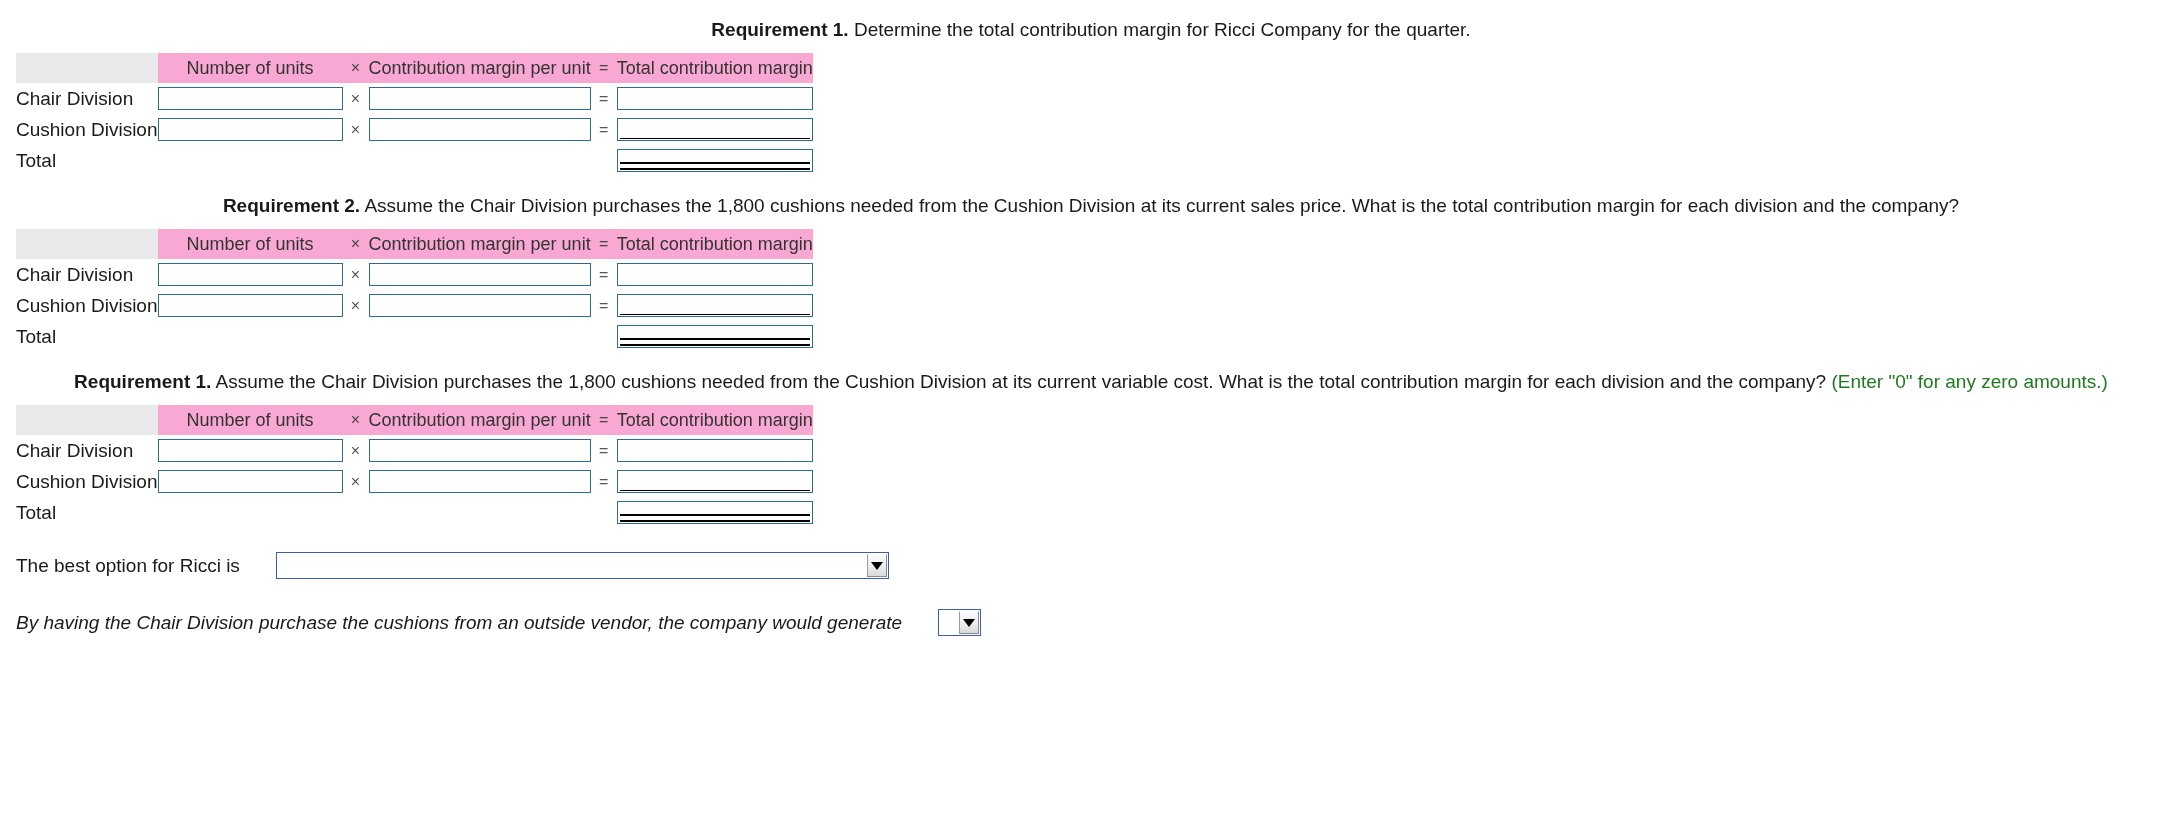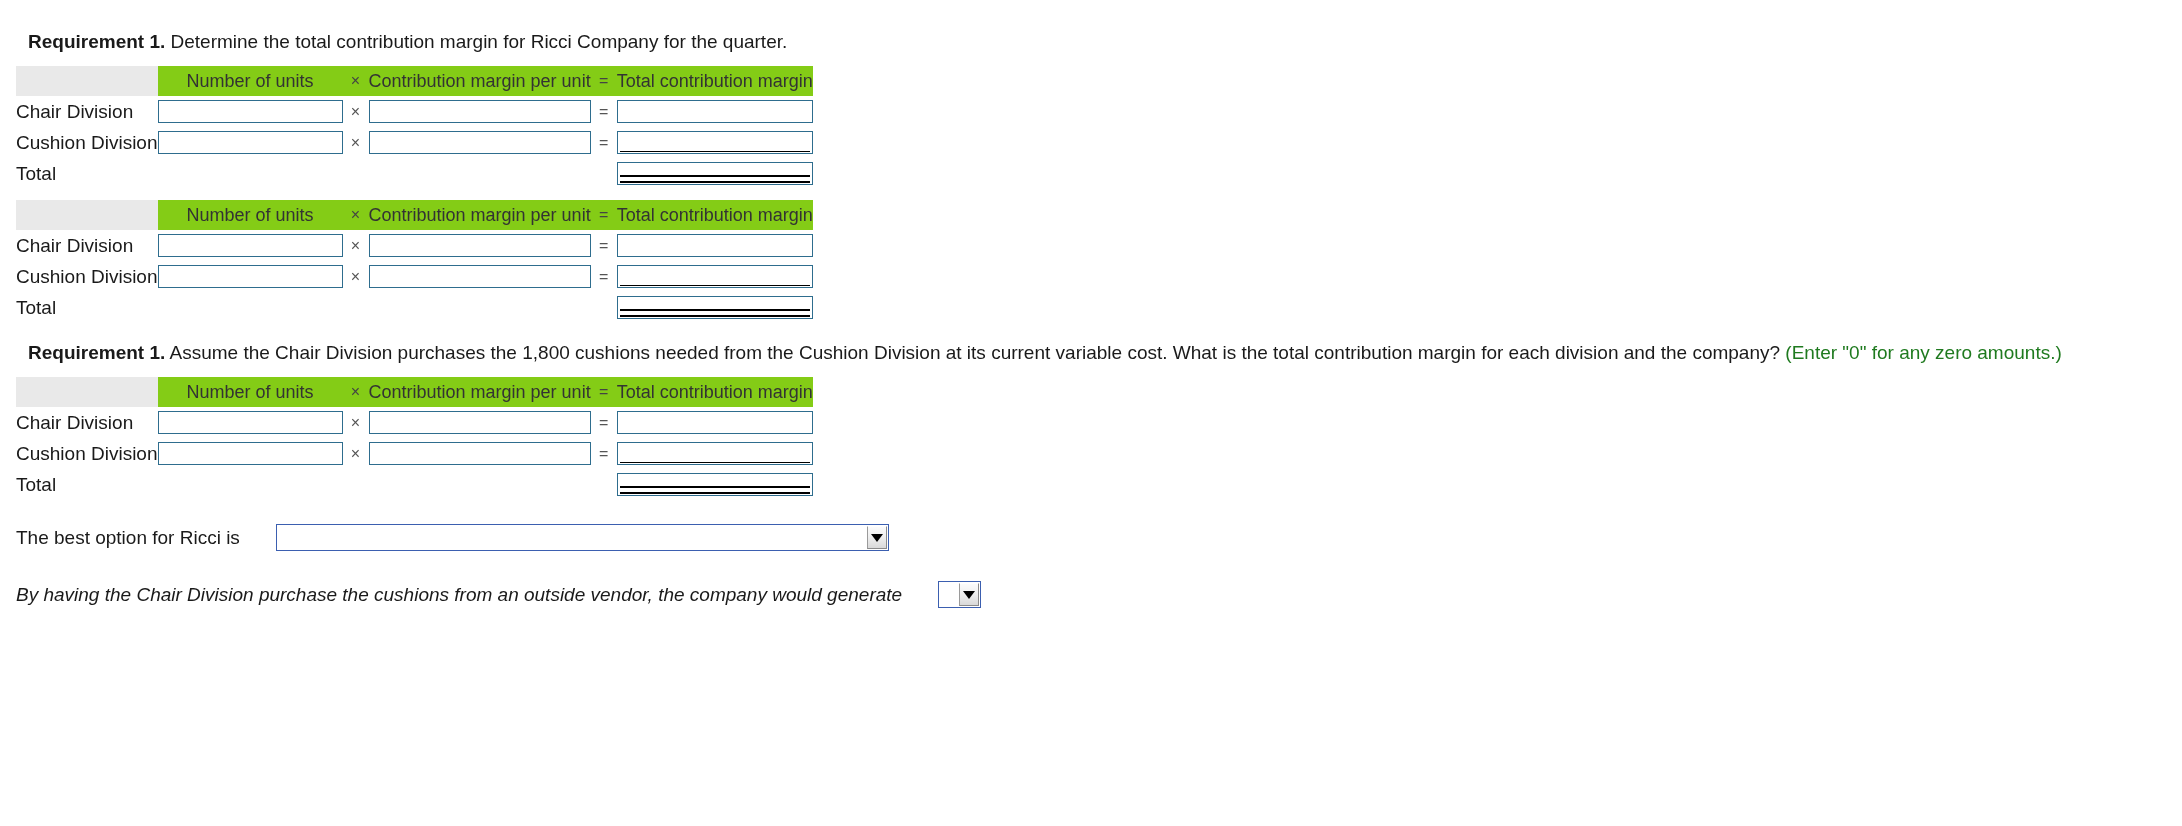--- a/index.html
+++ b/index.html
@@ -18,21 +18,22 @@
   }
   .page {
     padding: 18px 16px 0 16px;
   }
 
   
   .req-line {
     font-size: 19px;
     line-height: 24px;
     white-space: nowrap;
-    margin: 12px;
+    margin: 0;
+    text-align: center;
   }
   .req-label {
     font-weight: bold;
   }
   .req-text { font-weight: normal; }
   .hint-green {
     color: #1f7a1f;
   }
 
   
@@ -48,21 +49,21 @@
     vertical-align: middle;
   }
   .col-label  { width: 128px; }
   .col-units  { width: 185px; }
   .col-op     { width: 26px;  }
   .col-cmpu   { width: 200px; }
   .col-eq     { width: 26px;  }
   .col-total  { width: 180px; }
 
   .hdr-row th {
-    background: #84cc16;
+    background: #f9a8d4;
     height: 30px;
     font-size: 18px;
     color: #333333;
     text-align: center;
     white-space: nowrap;
   }
   .hdr-row th.hdr-blank { background: #e9e9e9; }
   .hdr-row th.hdr-op { font-size: 16px; color: #444; }
 
   .row-label {
@@ -225,20 +226,24 @@
         <td class="spacer-cell"></td>
         <td class="spacer-cell"></td>
         <td class="spacer-cell"></td>
         <td class="cell-pad">
           <span class="ans-box rule-double"></span>
         </td>
       </tr>
     </tbody>
   </table>
 
+  <p class="req-line gap-sm">
+    <span class="req-label">Requirement 2.</span>
+    <span class="req-text">Assume the Chair Division purchases the 1,800 cushions needed from the Cushion Division at its current sales price. What is the total contribution margin for each division and the company?</span>
+  </p>
 
   <table class="calc-table">
     <colgroup>
       <col class="col-label">
         <col class="col-units">
         <col class="col-op">
       <col class="col-cmpu">
         <col class="col-eq">
         <col class="col-total">
     </colgroup>

